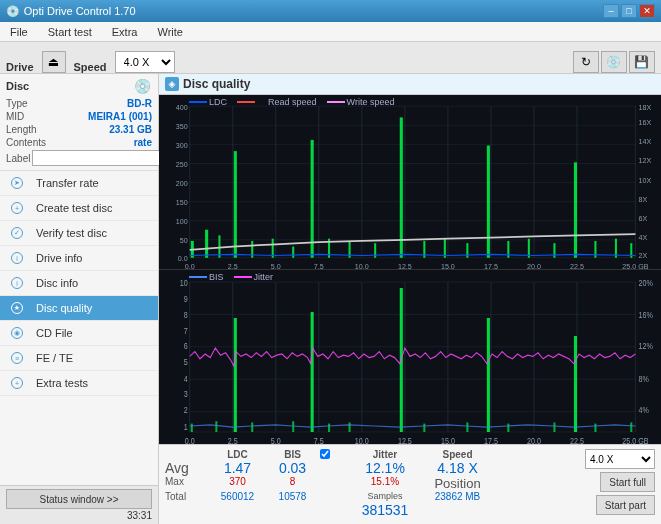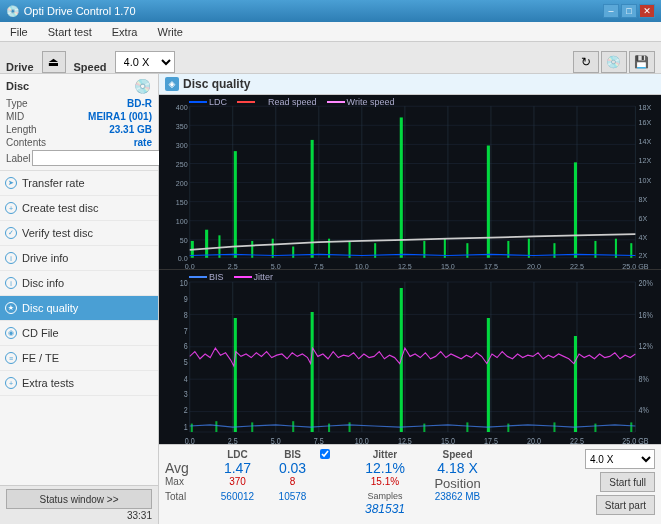--- a/index.html
+++ b/index.html
@@ -38,21 +38,21 @@
     .disc-header-title { font-size: 11px; font-weight: bold; color: #333; }
     .disc-icon { font-size: 14px; }
     .disc-field { display: flex; justify-content: space-between; margin-bottom: 2px; }
     .disc-field-label { color: #555; font-size: 10px; }
     .disc-field-value { color: #0066cc; font-size: 10px; font-weight: bold; }
     .label-row { display: flex; align-items: center; gap: 2px; margin-top: 2px; }
     .label-input { height: 16px; border: 1px solid #aaa; background: white; font-size: 10px; flex: 1; padding: 0 2px; }
     .label-btn { width: 18px; height: 16px; background: #e0e0e0; border: 1px solid #aaa; display: flex; align-items: center; justify-content: center; cursor: pointer; font-size: 10px; }
 
     
-    .nav-item { display: flex; align-items: center; gap: 4px; padding: 5px 4px; cursor: pointer; color: #333; font-size: 11px; border-bottom: 1px solid #e8e8e8; text-align: right; }
+    .nav-item { display: flex; align-items: center; gap: 12px; padding: 5px 10px; cursor: pointer; color: #333; font-size: 11px; border-bottom: 1px solid #e8e8e8; text-align: right; }
     .nav-item.active { background: #4a9fd4; color: white; }
     .nav-item.active .nav-icon { color: white; }
     .nav-icon { width: 14px; height: 14px; display: flex; align-items: center; justify-content: center; font-size: 11px; }
     .nav-icon-circle { width: 12px; height: 12px; border-radius: 50%; border: 1.5px solid #4a9fd4; display: flex; align-items: center; justify-content: center; font-size: 7px; color: #4a9fd4; }
     .nav-item.active .nav-icon-circle { border-color: white; color: white; }
 
     
     .status-bar { margin-top: auto; border-top: 1px solid #ccc; padding: 3px 6px; background: #e8e8e8; }
     .status-btn { width: 100%; height: 20px; background: #d8d8d8; border: 1px solid #aaa; font-size: 10px; cursor: pointer; color: #333; }
     .progress-bar-container { margin-top: 3px; background: #e0e0e0; border: 1px solid #aaa; height: 14px; position: relative; }
@@ -448,21 +448,21 @@
 
           <div style="display:grid;grid-template-columns:45px 55px 55px 30px 70px 75px;font-size:10px;">
             <span style="color:#555;text-align:left;">Total</span>
             <span style="color:#0066cc;text-align:center;">560012</span>
             <span style="color:#0066cc;text-align:center;">10578</span>
             <span></span>
             <span style="color:#555;font-size:9px;text-align:center;">Samples</span>
             <span style="color:#0066cc;text-align:center;">23862 MB</span>
           </div>
 
-          <div style="display:grid;grid-template-columns:45px 55px 55px 30px 70px 75px;font-size:12px;font-style:italic;">
+          <div style="display:grid;grid-template-columns:45px 55px 55px 30px 70px 75px;font-size:14px;">
             <span></span>
             <span></span>
             <span></span>
             <span></span>
             <span style="color:#0066cc;text-align:center;">381531</span>
             <span></span>
           </div>
         </div>
 
         <div style="display:flex;flex-direction:column;gap:3px;align-items:flex-end;margin-left:4px;">

